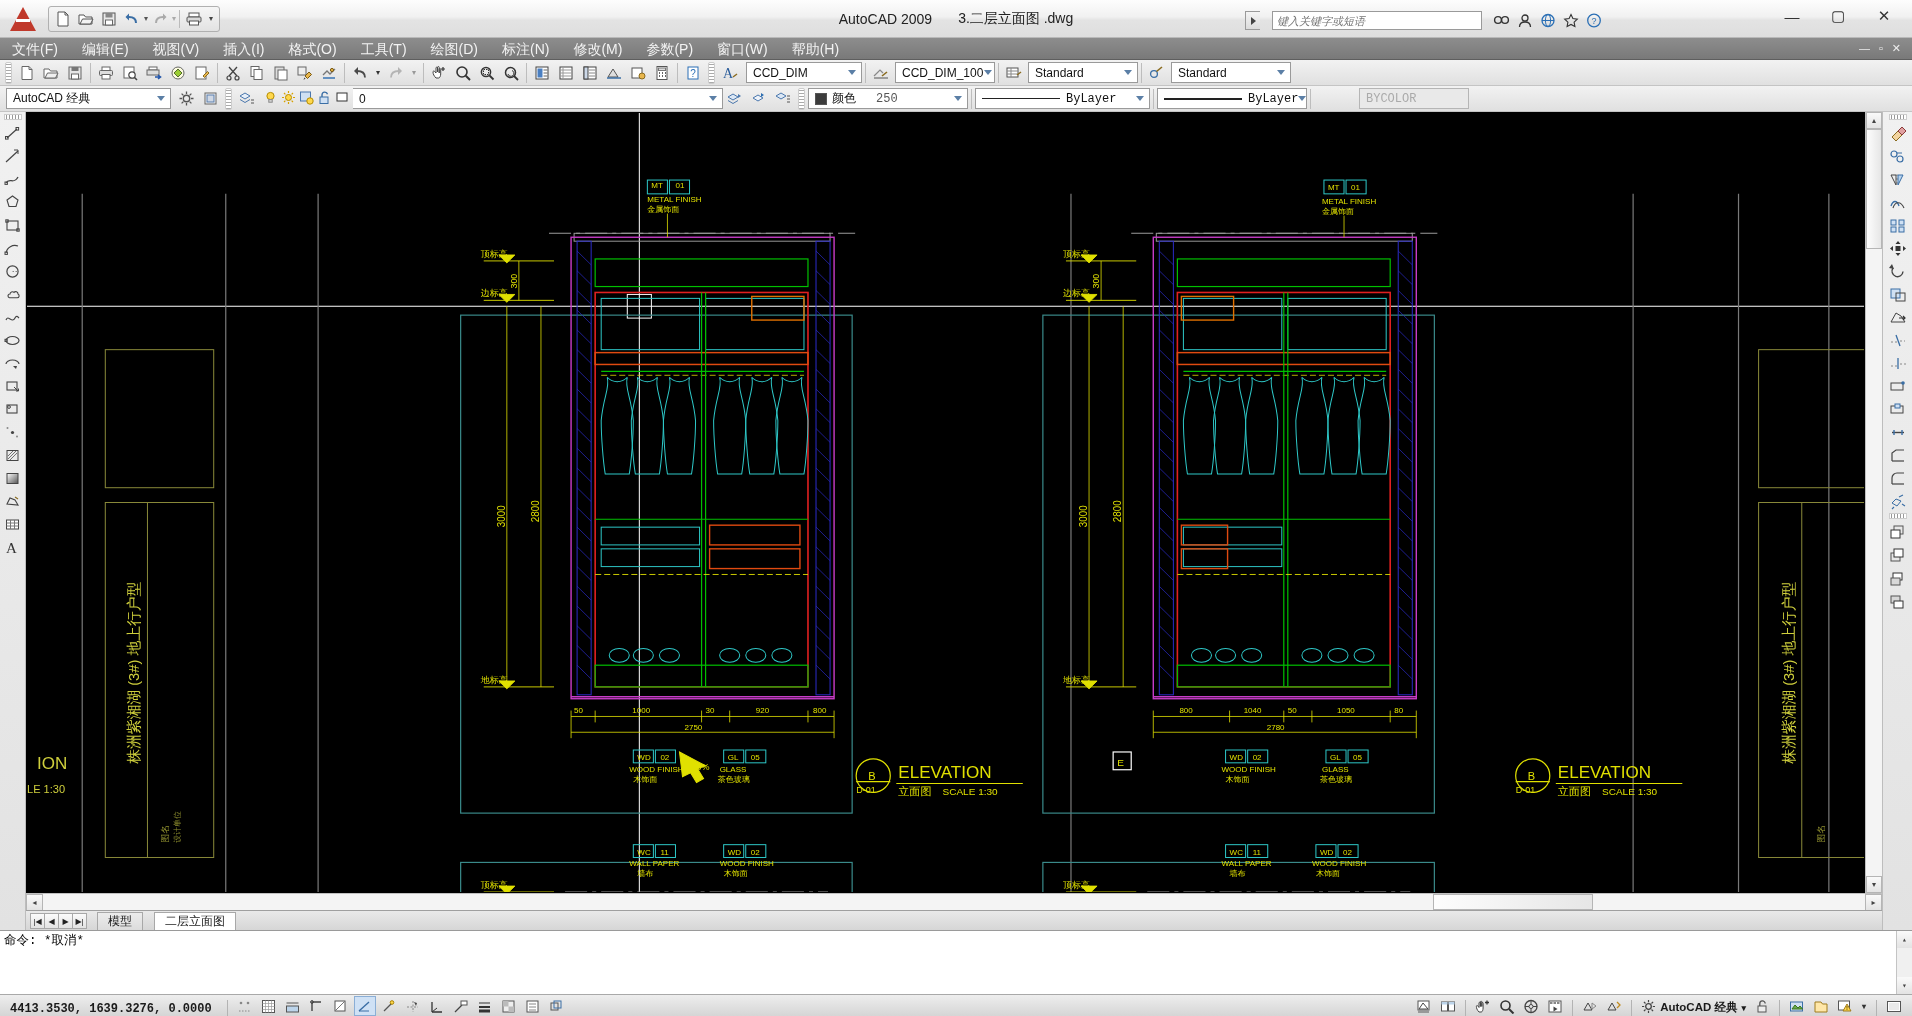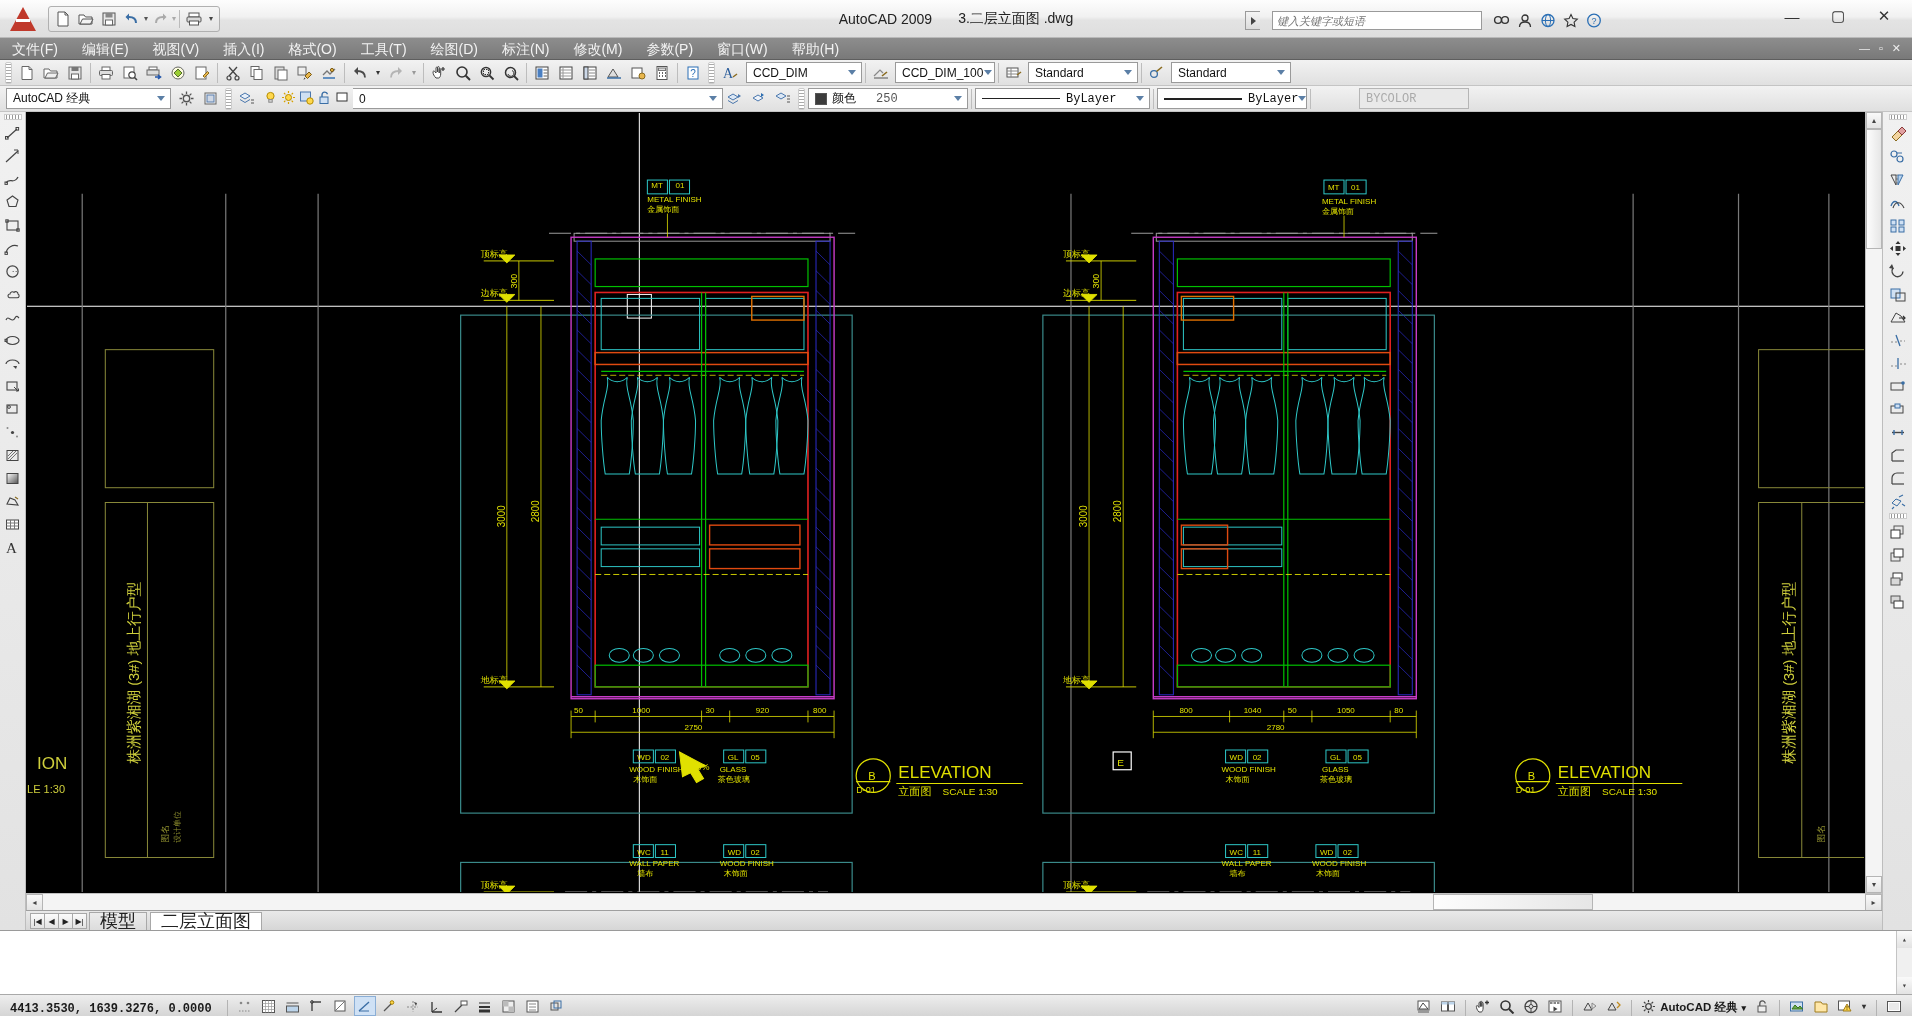--- a/index.html
+++ b/index.html
@@ -192,24 +192,24 @@
     display: flex; align-items: flex-end; padding-left: 4px;
     border-top: 1px solid #9f9f9f;
   }
   .navbtns { display: flex; align-items: center; gap: 0; height: 18px; }
   .navbtns div {
     width: 15px; height: 16px; border: 1px solid #a8a8a8; background: linear-gradient(#fbfbfb,#e3e3e3);
     display: flex; align-items: center; justify-content: center; font-size: 8px; color: #222;
     margin-right: -1px;
   }
   .ltab {
-    height: 18px; line-height: 17px; padding: 0 10px; font-size: 18px;
+    height: 18px; line-height: 17px; padding: 0 10px; font-size: 12px;
     background: linear-gradient(#ececec,#dcdcdc);
     border: 1px solid #a8a8a8; border-bottom: none;
-    margin-left: 3px; color: #222; white-space: nowrap;
+    margin-left: 11px; color: #222; white-space: nowrap;
   }
   .ltab.active {
     background: #fff; font-weight: normal;
     position: relative; z-index: 2;
   }
 
   
   .cmdarea {
     flex: 0 0 64px; background: #fff;
     border-top: 1px solid #9a9a9a;
@@ -1395,20 +1395,21 @@
           <svg width="18" height="17" viewBox="0 0 18 17">
             <rect x="2" y="3" width="9" height="7" fill="#d8d8d8" stroke="#555"></rect>
             <rect x="5" y="8" width="9" height="7" fill="#fff" stroke="#333"></rect>
           </svg>
         </div>
     </div>
   </div>
 
   <div class="cmdarea">
     <div class="cmdhist">
+      <div>命令: *取消*</div>
     </div>
     <div class="cmdscroll">
       <div class="sbtn" style="border:none">▴</div>
       <div class="sbtn" style="border:none">▾</div>
     </div>
   </div>
 
   <div class="statusbar">
     <div class="coords">4413.3530, 1639.3276, 0.0000</div>
     <div class="stsep"></div>

